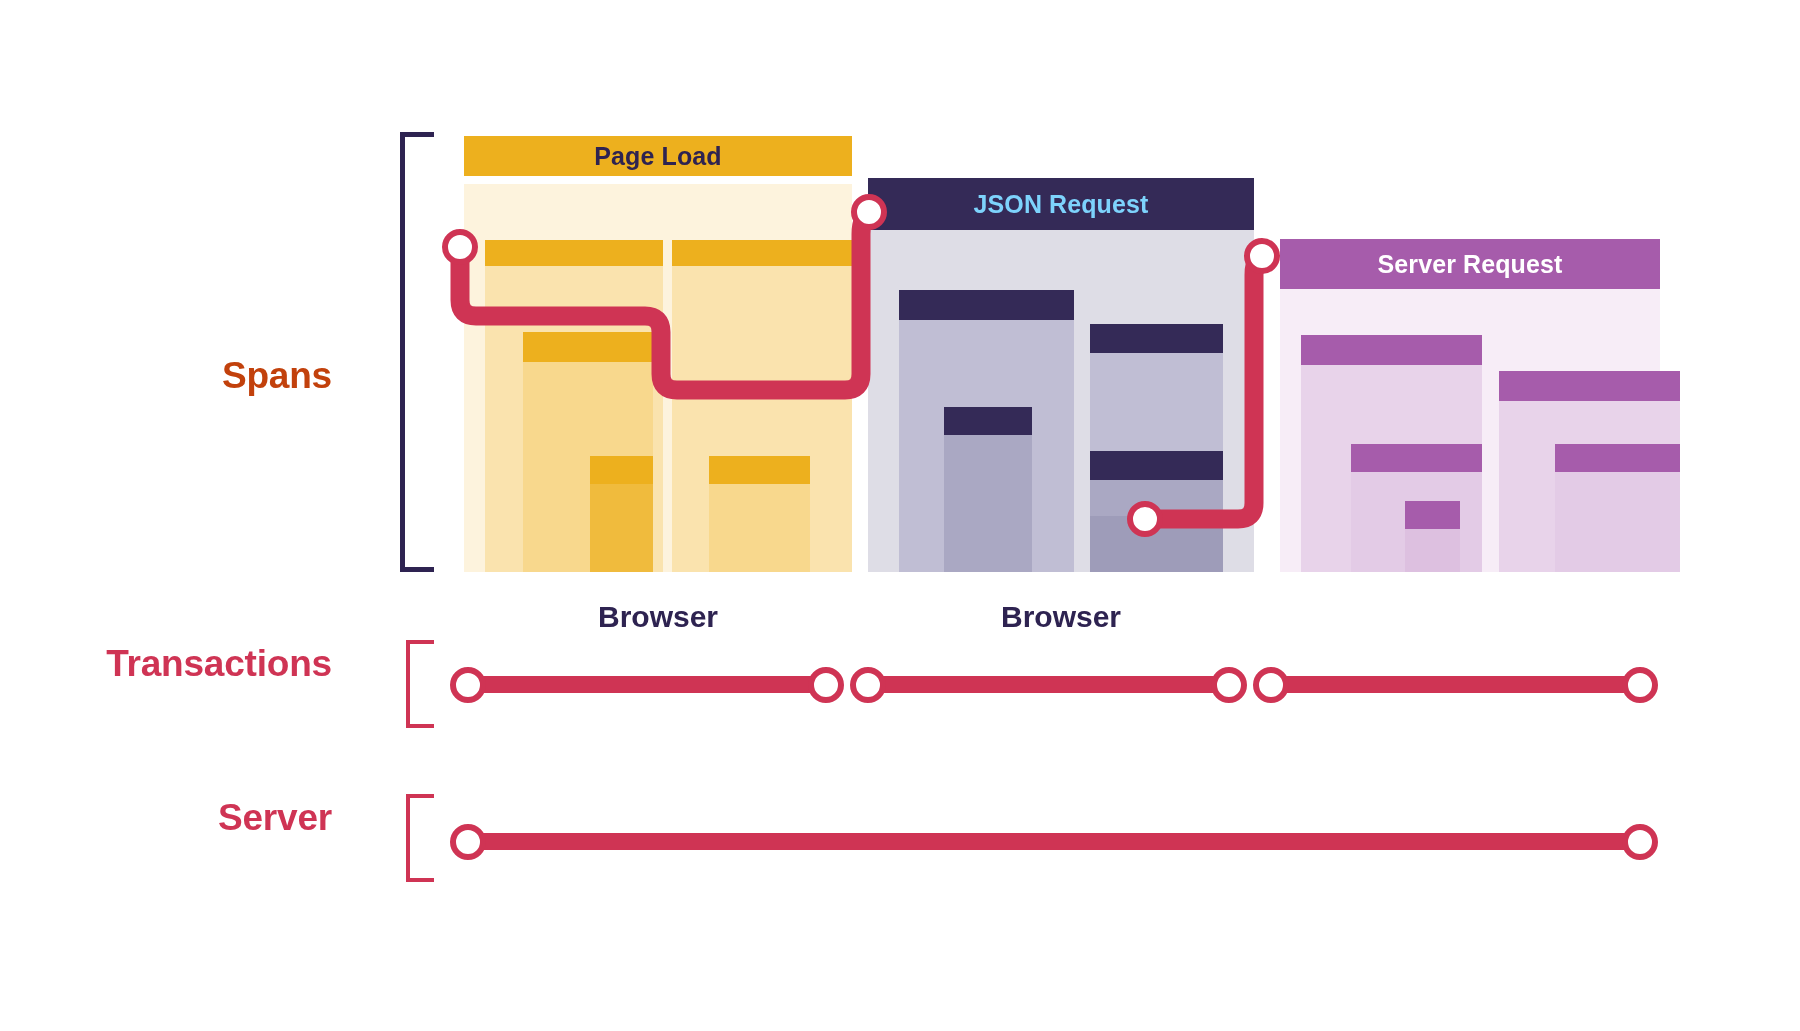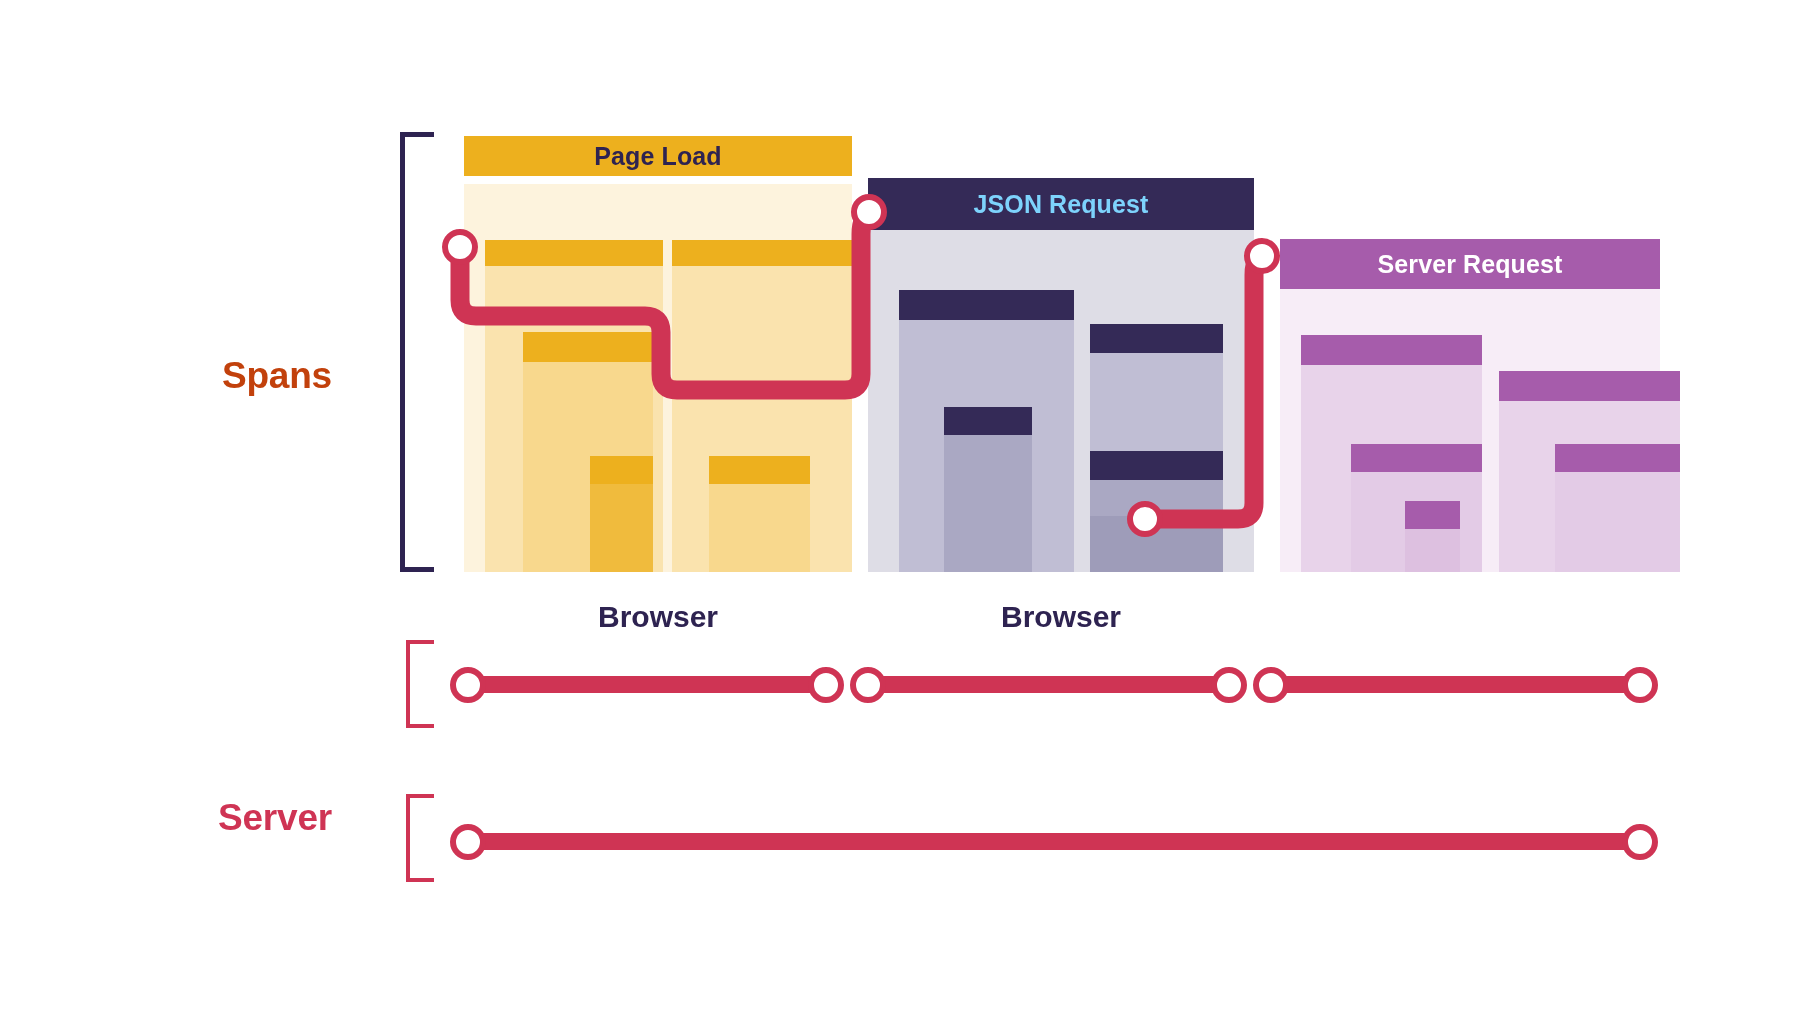--- a/index.html
+++ b/index.html
@@ -141,20 +141,21 @@
     height: 17px;
     border-radius: 2px;
   }
 </style>
 </head>
 <body>
 
 <div id="stage">
 
   <div class="row-label" id="spans-label">Spans</div>
+  <div class="row-label" id="transactions-label">Transactions</div>
   <div class="row-label" id="trace-label">Server</div>
 
   <div class="bracket" id="bracket-spans"></div>
   <div class="bracket" id="bracket-transactions"></div>
   <div class="bracket" id="bracket-trace"></div>
 
   <div class="service" id="svc-browser" style="left:464px; top:136px; width:388px; height:436px;">
 
     <div class="svc-header" style="left:0; top:0; width:388px; height:40px; background:#edb01e; color:#2e2351;">Page Load</div>
 

